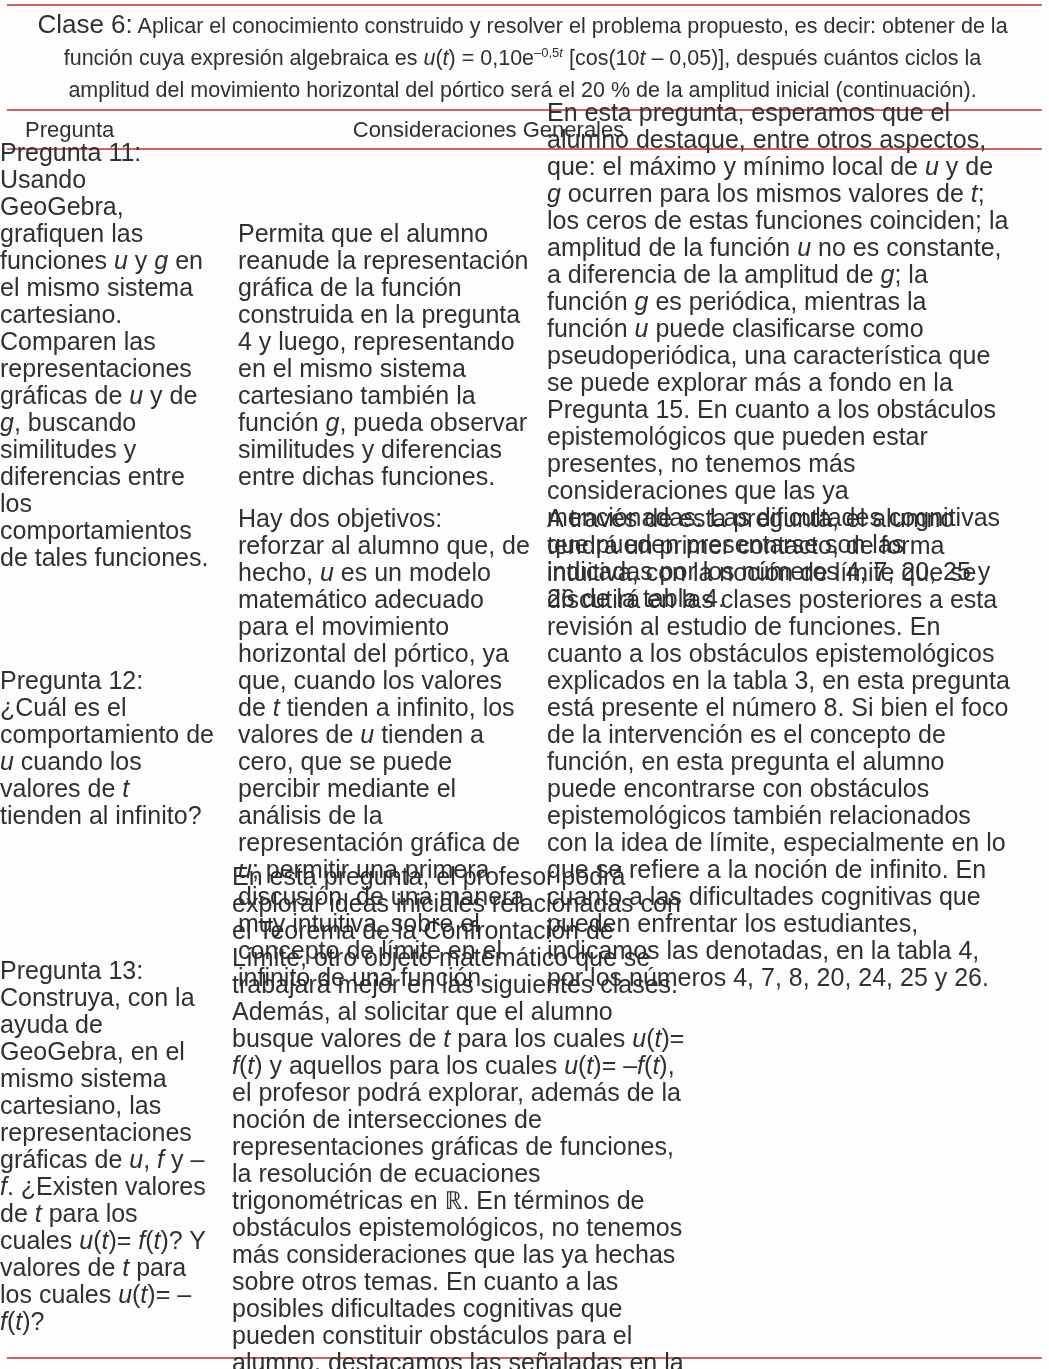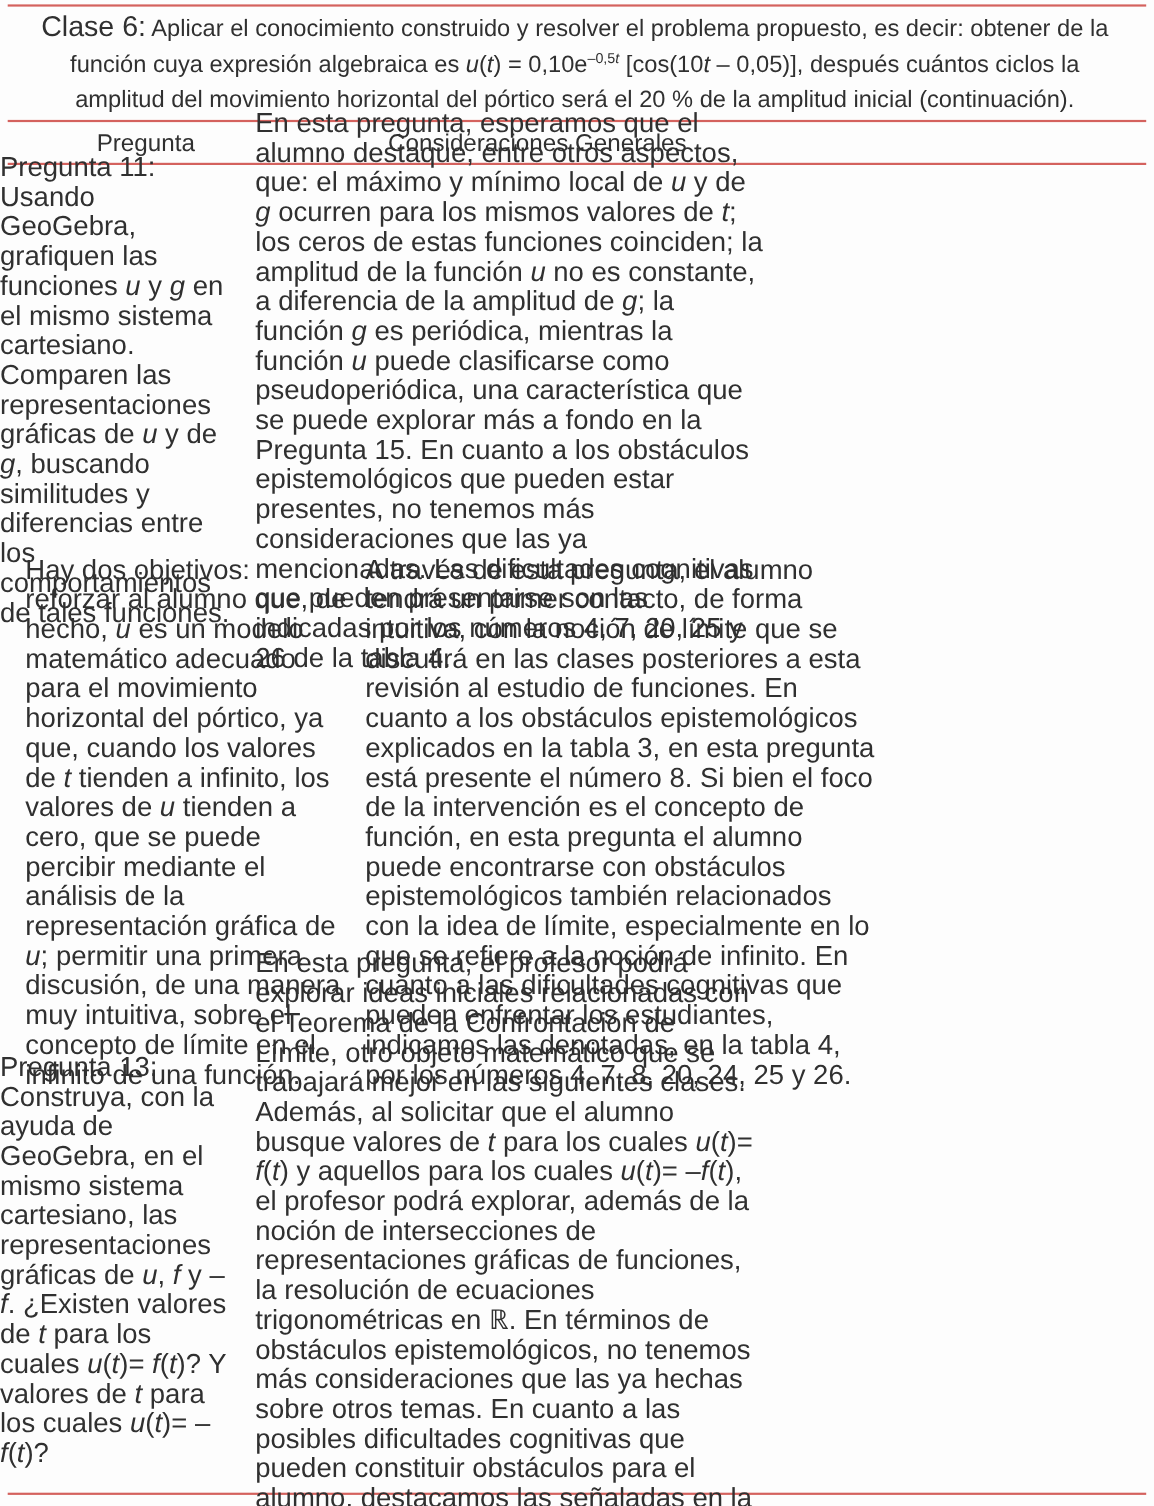--- a/index.html
+++ b/index.html
@@ -33,21 +33,21 @@
   }
   .caption-label {
     font-size: 26px;
   }
   .colheads {
     display: flex;
     align-items: center;
     height: 37px;
     font-size: 22px;
   }
-  .colheads .h1 { width: 215px; margin-left: 25px; text-align: center; }
+  .colheads .h1 { width: 215px; margin-left: 25px; text-align: left; }
   .colheads .h2 { width: 292px; margin-left: 23px; text-align: center; }
   .colheads .h3 { width: 463px; margin-left: 17px; text-align: center; }
   .row {
     display: flex;
     align-items: center;
   }
   .row-1 { height: 410px; }
   .row-2 { height: 375px; }
   .row-3 { height: 422px; }
   .c1 { width: 215px; }
@@ -77,24 +77,26 @@
 
   <div class="colheads">
     <div class="h1">Pregunta</div>
     <div class="h3">Consideraciones Generales</div>
   </div>
 
   <div class="rule"></div>
 
   <div class="row row-1">
     <div class="cell c1">Pregunta 11: Usando GeoGebra, grafiquen las funciones <i>u</i> y <i>g</i> en el mismo sistema cartesiano. Comparen las representaciones gráficas de <i>u</i> y de <i>g</i>, buscando similitudes y diferencias entre los comportamientos de tales funciones.</div>
+    <div class="cell c2">Permita que el alumno reanude la representación gráfica de la función  construida en la pregunta 4 y luego, representando en el mismo sistema cartesiano también la función <i>g</i>, pueda observar similitudes y diferencias entre dichas funciones.</div>
     <div class="cell c3">En esta pregunta, esperamos que el alumno destaque, entre otros aspectos, que: el máximo y mínimo local de <i>u</i> y de <i>g</i> ocurren para los mismos valores de <i>t</i>; los ceros de estas funciones coinciden; la amplitud de la función <i>u</i> no es constante, a diferencia de la amplitud de <i>g</i>; la función <i>g</i> es periódica, mientras la función <i>u</i> puede clasificarse como pseudoperiódica, una característica que se puede explorar más a fondo en la Pregunta 15. En cuanto a los obstáculos epistemológicos que pueden estar presentes, no tenemos más consideraciones que las ya mencionadas. Las dificultades cognitivas que pueden presentarse son las indicadas por los números 4, 7, 20, 25 y 26 de la tabla 4.</div>
   </div>
 
   <div class="row row-2">
+    <div class="cell c1">Pregunta 12: ¿Cuál es el comportamiento de <i>u</i> cuando los valores de <i>t</i> tienden al infinito?</div>
     <div class="cell c2">Hay dos objetivos: reforzar al alumno que, de hecho, <i>u</i> es un modelo matemático adecuado para el movimiento horizontal del pórtico, ya que, cuando los valores de <i>t</i> tienden a infinito, los valores de <i>u</i> tienden a cero, que se puede percibir mediante el análisis de la representación gráfica de <i>u</i>; permitir una primera discusión, de una manera muy intuitiva, sobre el concepto de límite en el infinito de una función.</div>
     <div class="cell c3">A través de esta pregunta, el alumno tendrá un primer contacto, de forma intuitiva, con la noción de límite que se discutirá en las clases posteriores a esta revisión al estudio de funciones. En cuanto a los obstáculos epistemológicos explicados en la tabla 3, en esta pregunta está presente el número 8. Si bien el foco de la intervención es el concepto de función, en esta pregunta el alumno puede encontrarse con obstáculos epistemológicos también relacionados con la idea de límite, especialmente en lo que se refiere a la noción de infinito. En cuanto a las dificultades cognitivas que pueden enfrentar los estudiantes, indicamos las denotadas, en la tabla 4, por los números 4, 7, 8, 20, 24, 25 y 26.</div>
   </div>
 
   <div class="row row-3">
     <div class="cell c1">Pregunta 13: Construya, con la ayuda de GeoGebra, en el mismo sistema cartesiano, las representaciones gráficas de <i>u</i>, <i>f</i> y –<i>f</i>. ¿Existen valores de <i>t</i> para los cuales <i>u</i>(<i>t</i>)= <i>f</i>(<i>t</i>)? Y valores de <i>t</i> para los cuales <i>u</i>(<i>t</i>)= – <i>f</i>(<i>t</i>)?</div>
     <div class="cell c3">En esta pregunta, el profesor podrá explorar ideas iniciales relacionadas con el Teorema de la Confrontación de Límite, otro objeto matemático que se trabajará mejor en las siguientes clases. Además, al solicitar que el alumno busque valores de <i>t</i> para los cuales <i>u</i>(<i>t</i>)= <i>f</i>(<i>t</i>) y aquellos para los cuales <i>u</i>(<i>t</i>)= –<i>f</i>(<i>t</i>), el profesor podrá explorar, además de la noción de intersecciones de representaciones gráficas de funciones, la resolución de ecuaciones trigonométricas en ℝ. En términos de obstáculos epistemológicos, no tenemos más consideraciones que las ya hechas sobre otros temas. En cuanto a las posibles dificultades cognitivas que pueden constituir obstáculos para el alumno, destacamos las señaladas en la tabla 4 por los números 4, 7, 8, 15, 20, 25 y 26.</div>
   </div>
 
   <div class="rule"></div>

